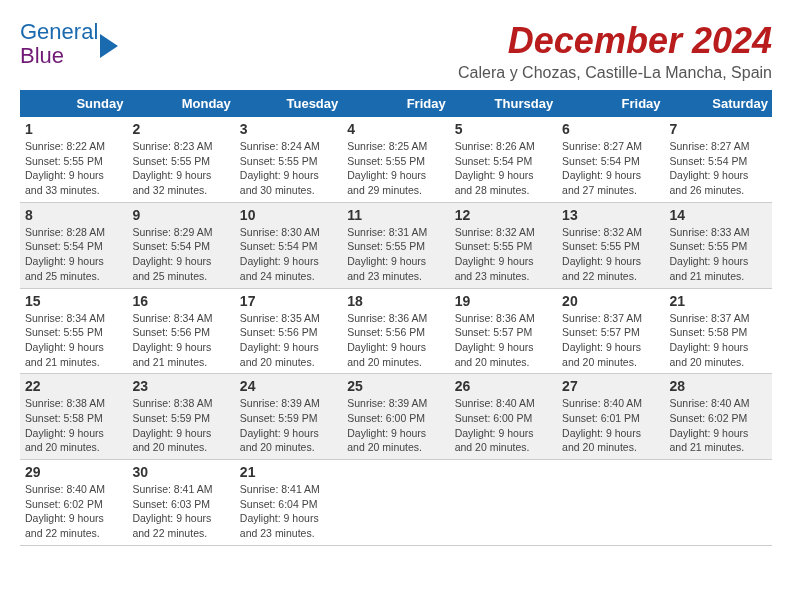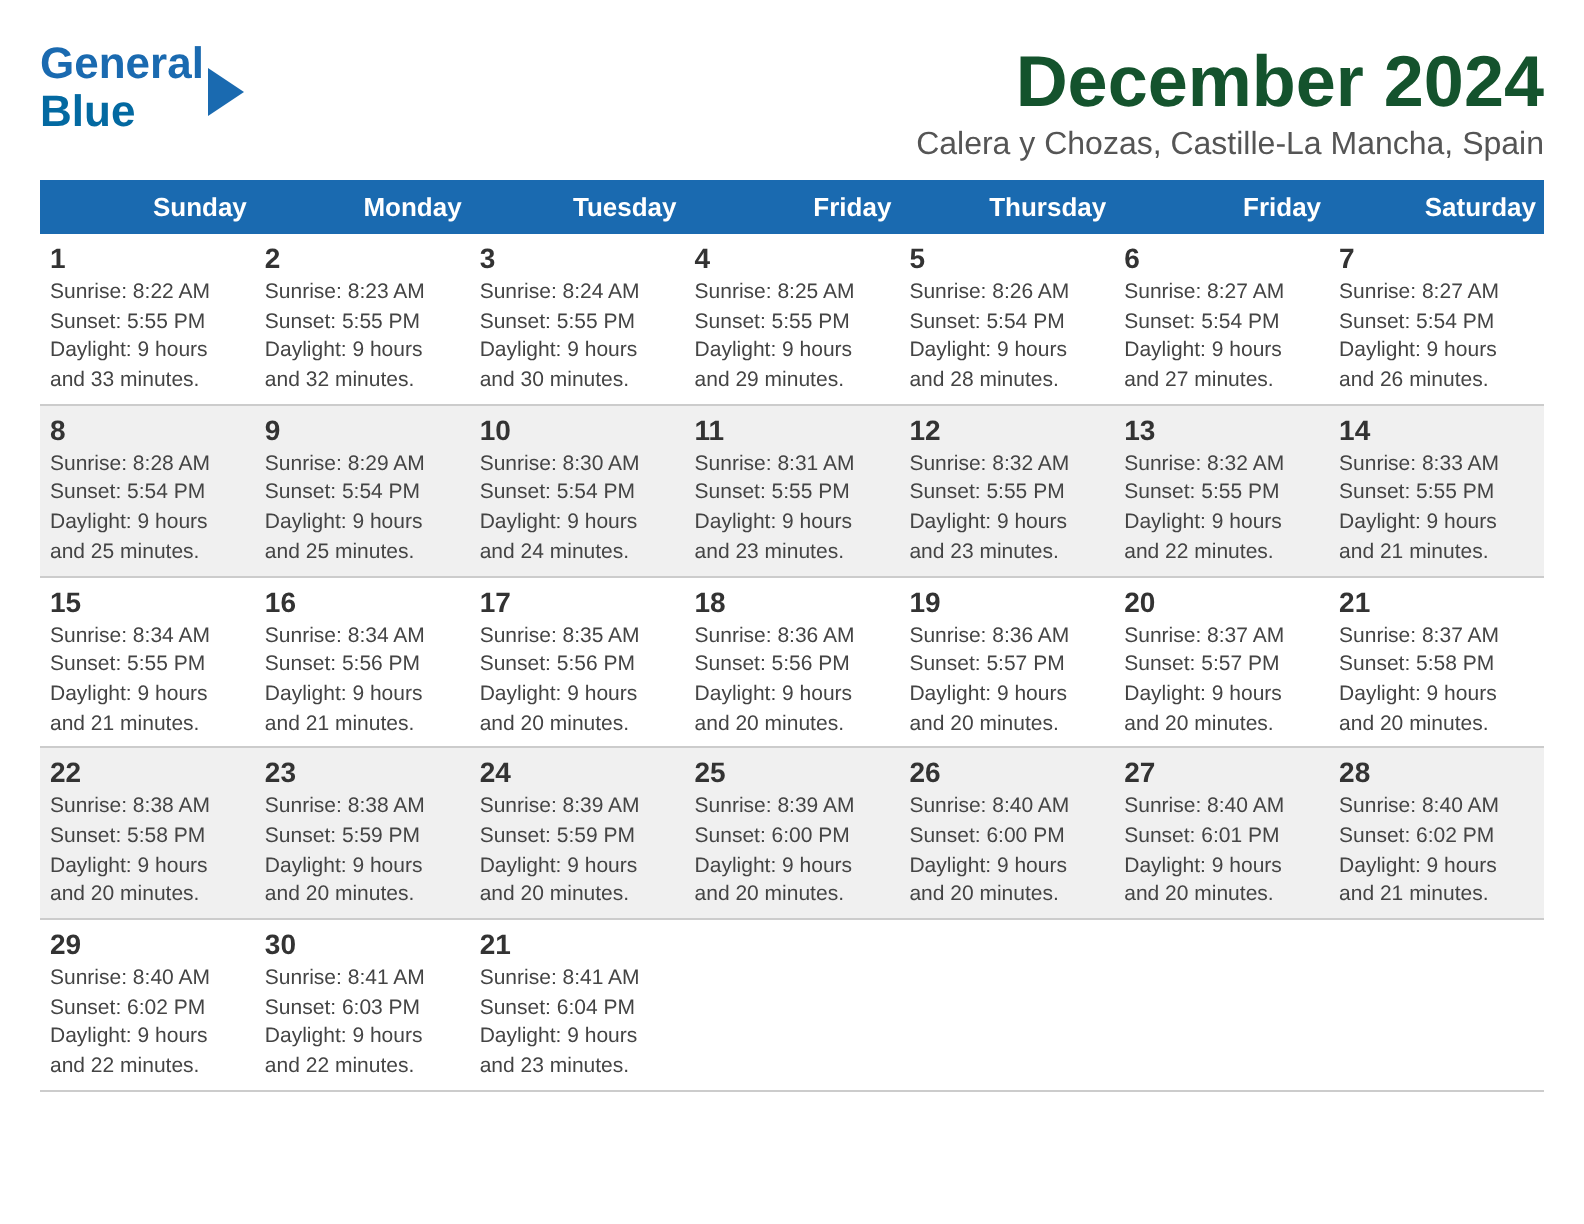--- a/index.html
+++ b/index.html
@@ -15,21 +15,21 @@
       justify-content: space-between;
       align-items: flex-start;
       margin-bottom: 8px;
     }
     .logo {
       display: flex;
       align-items: center;
     }
     .logo-text {
       font-size: 22px;
-      font-weight: bold;
+      font-weight: normal;
       color: #333;
       line-height: 1.1;
     }
     .logo-text span {
       color: #1a6ab0;
     }
     .logo-arrow {
       width: 0;
       height: 0;
       border-left: 18px solid #1a6ab0;
@@ -37,21 +37,22 @@
       border-bottom: 12px solid transparent;
       margin-left: 2px;
       margin-top: 4px;
     }
     .title-block {
       text-align: right;
     }
     .month-title {
       font-size: 36px;
       font-weight: bold;
-      color: #14532d;
+      color: #b91c1c;
+      font-style: italic;
     }
     .location-title {
       font-size: 16px;
       color: #555;
       margin-top: 2px;
     }
     table {
       width: 100%;
       border-collapse: collapse;
       font-size: 11px;
@@ -93,21 +94,21 @@
     }
   </style>
 </head>
 <body>
 
 <div class="header">
   <div class="logo">
     <div>
       <div class="logo-text">
         <span>General</span><br>
-        <span style="color:#0369a1;">Blue</span>
+        <span style="color:#701a75;">Blue</span>
       </div>
     </div>
     <div class="logo-arrow"></div>
   </div>
   <div class="title-block">
     <div class="month-title">December 2024</div>
     <div class="location-title">Calera y Chozas, Castille-La Mancha, Spain</div>
   </div>
 </div>
 

